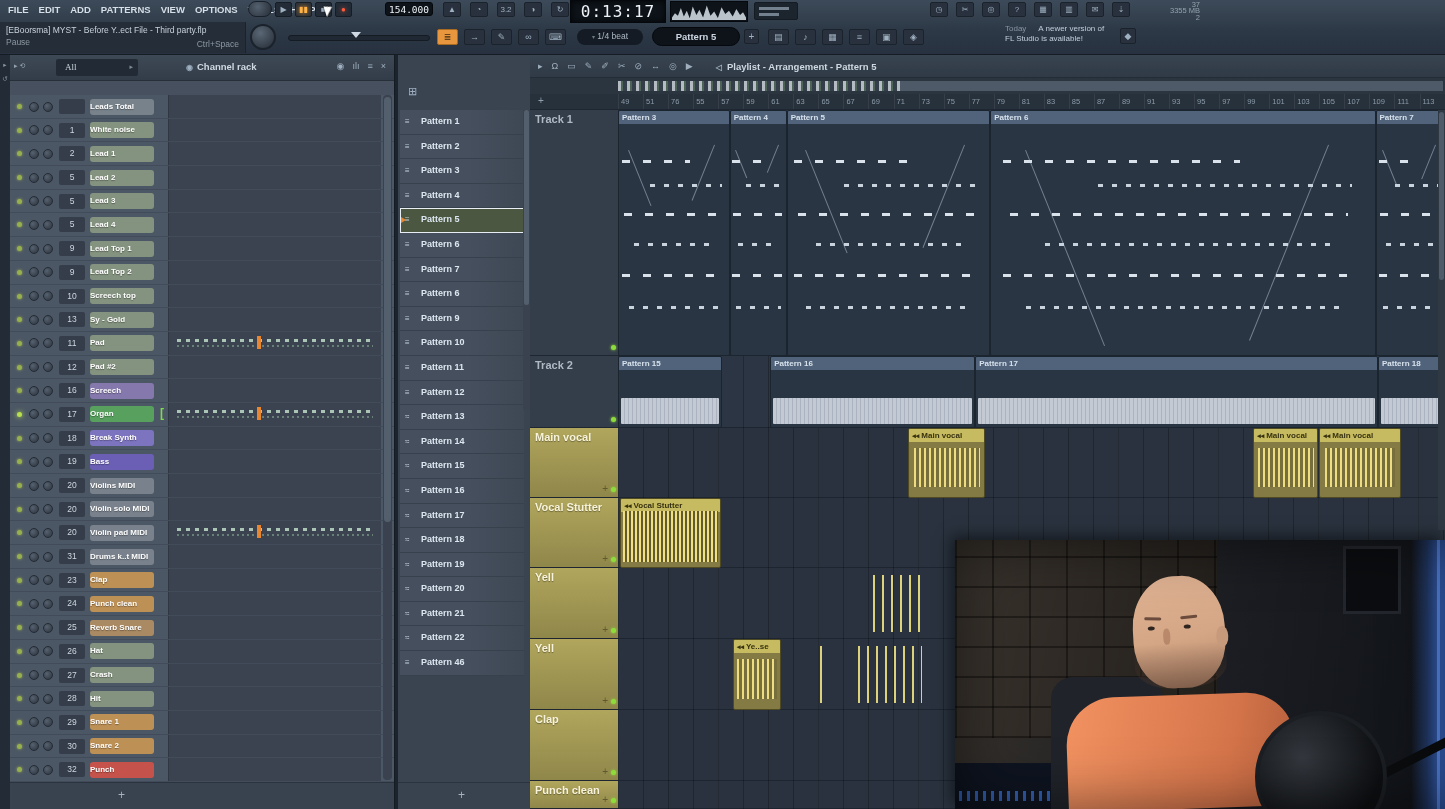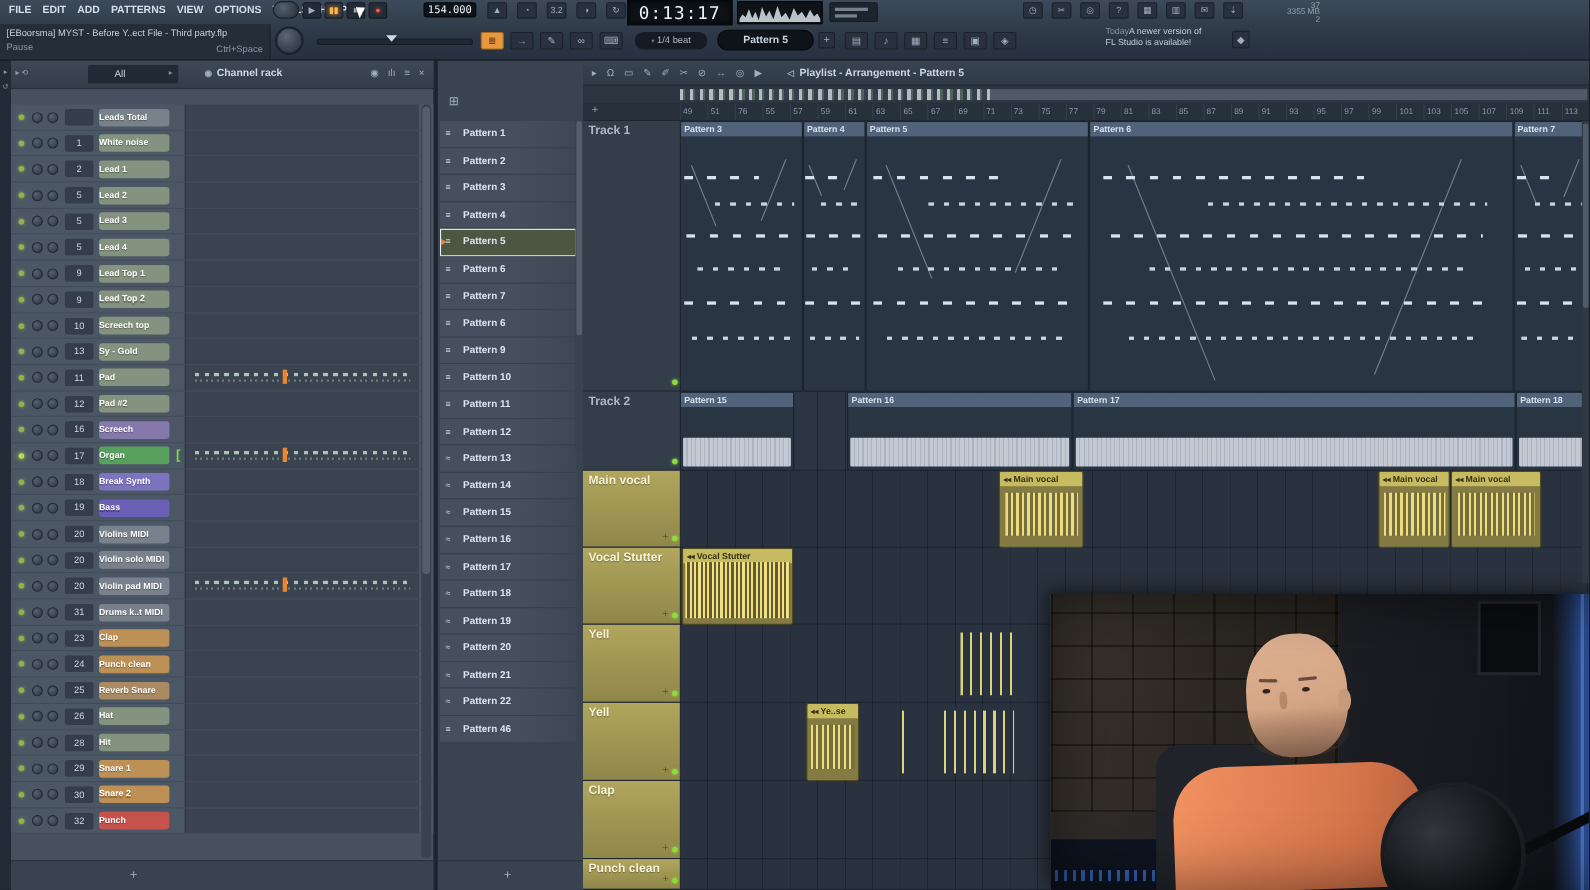--- a/index.html
+++ b/index.html
@@ -53,34 +53,34 @@
   .tb2-left span:first-child{background:#e8973f;color:#3a2a10;border-color:#a96a22;}
   .snap{position:absolute;left:577px;top:29px;width:66px;height:16px;background:#141b24;border-radius:8px;
         font-size:8.5px;line-height:15px;text-align:center;color:#aeb9c5;}
   .snap i{font-style:normal;font-size:6px;color:#6c7886;}
   .patsel{position:absolute;left:652px;top:27px;width:88px;height:19px;background:#0d1319;border-radius:10px;
           font-size:9.5px;font-weight:bold;line-height:18px;text-align:center;color:#ccd6e0;border:1px solid #05080c;}
   .patplus{position:absolute;left:744px;top:29px;width:15px;height:15px;background:#28313d;border:1px solid #1a222c;
            border-radius:2px;color:#9fb0c0;font-size:10px;line-height:13px;text-align:center;}
   .tb2-mid{position:absolute;left:768px;top:29px;display:flex;gap:6px;}
   .notif{position:absolute;left:1005px;top:24px;width:150px;font-size:8px;line-height:10px;color:#c3cedb;}
-  .notif b{color:#8794a2;font-weight:normal;margin-right:0;}
+  .notif b{color:#8794a2;font-weight:normal;margin-right:12px;}
   .plug{position:absolute;left:1120px;top:28px;width:16px;height:16px;background:#28313d;border:1px solid #1a222c;border-radius:2px;
         color:#9fb0c0;font-size:9px;line-height:15px;text-align:center;}
 
   
   .edge{position:absolute;left:0;top:55px;width:10px;bottom:0;background:#232c36;z-index:5;}
   .edge span{display:block;font-size:6.5px;color:#8795a3;text-align:center;margin-top:6px;}
 
   
   .rack{position:absolute;left:10px;top:55px;width:385px;height:754px;background:#46505e;z-index:5;border-right:1px solid #141b23;}
   .rk-head{position:absolute;top:0;left:0;right:0;height:26px;background:linear-gradient(#3d4955,#333d49);border-bottom:1px solid #273039;}
   .rk-arrows{position:absolute;left:4px;top:7px;font-size:7px;color:#93a1ae;}
-  .rk-filter{position:absolute;left:70px;top:4px;width:82px;height:17px;background:#222b35;border-radius:2px;
-             font-size:9px;line-height:16px;color:#cdd7e1;padding-left:24px;}
+  .rk-filter{position:absolute;left:46px;top:4px;width:82px;height:17px;background:#222b35;border-radius:2px;
+             font-size:9px;line-height:16px;color:#cdd7e1;padding-left:9px;font-family:Liberation Serif, serif;}
   .rk-filter i{position:absolute;right:5px;font-style:normal;font-size:7px;color:#7e8b99;}
   .rk-title{position:absolute;left:176px;top:6px;font-size:9.5px;font-weight:bold;color:#cfd9e3;}
   .rk-title i{font-style:normal;color:#9fb0c0;margin-right:4px;font-size:8px;}
   .rk-icons{position:absolute;right:8px;top:6px;display:flex;gap:8px;font-size:9px;color:#9fb0c0;}
   .rk-rows{position:absolute;top:40px;left:0;right:0;}
   .ch-row{position:relative;height:23.7px;border-bottom:1px solid #414b59;background:#4c5765;}
   .led{position:absolute;left:7px;top:9px;width:5px;height:5px;border-radius:50%;background:#97b04d;box-shadow:0 0 3px #9ab54e;}
   .active .led{background:#b8e04e;box-shadow:0 0 5px #c0ef4a;}
   .knob{position:absolute;top:6.5px;width:10px;height:10px;border-radius:50%;background:radial-gradient(circle at 35% 35%,#56616f,#2b333e);border:1px solid #232b35;}
   .k1{left:19px;} .k2{left:33px;}
@@ -559,20 +559,29 @@
           <span class="knob k2"></span>
           <span class="ch-num">26</span>
           <span class="ch-name">Hat</span>
 
           <span class="step"></span>
         </div>
         <div class="ch-row" style=";--c:#84937f">
           <span class="led"></span>
           <span class="knob k1"></span>
           <span class="knob k2"></span>
+          <span class="ch-num">27</span>
+          <span class="ch-name">Crash</span>
+
+          <span class="step"></span>
+        </div>
+        <div class="ch-row" style=";--c:#84937f">
+          <span class="led"></span>
+          <span class="knob k1"></span>
+          <span class="knob k2"></span>
           <span class="ch-num">28</span>
           <span class="ch-name">Hit</span>
 
           <span class="step"></span>
         </div>
         <div class="ch-row" style=";--c:#bd9055">
           <span class="led"></span>
           <span class="knob k1"></span>
           <span class="knob k2"></span>
           <span class="ch-num">29</span>

